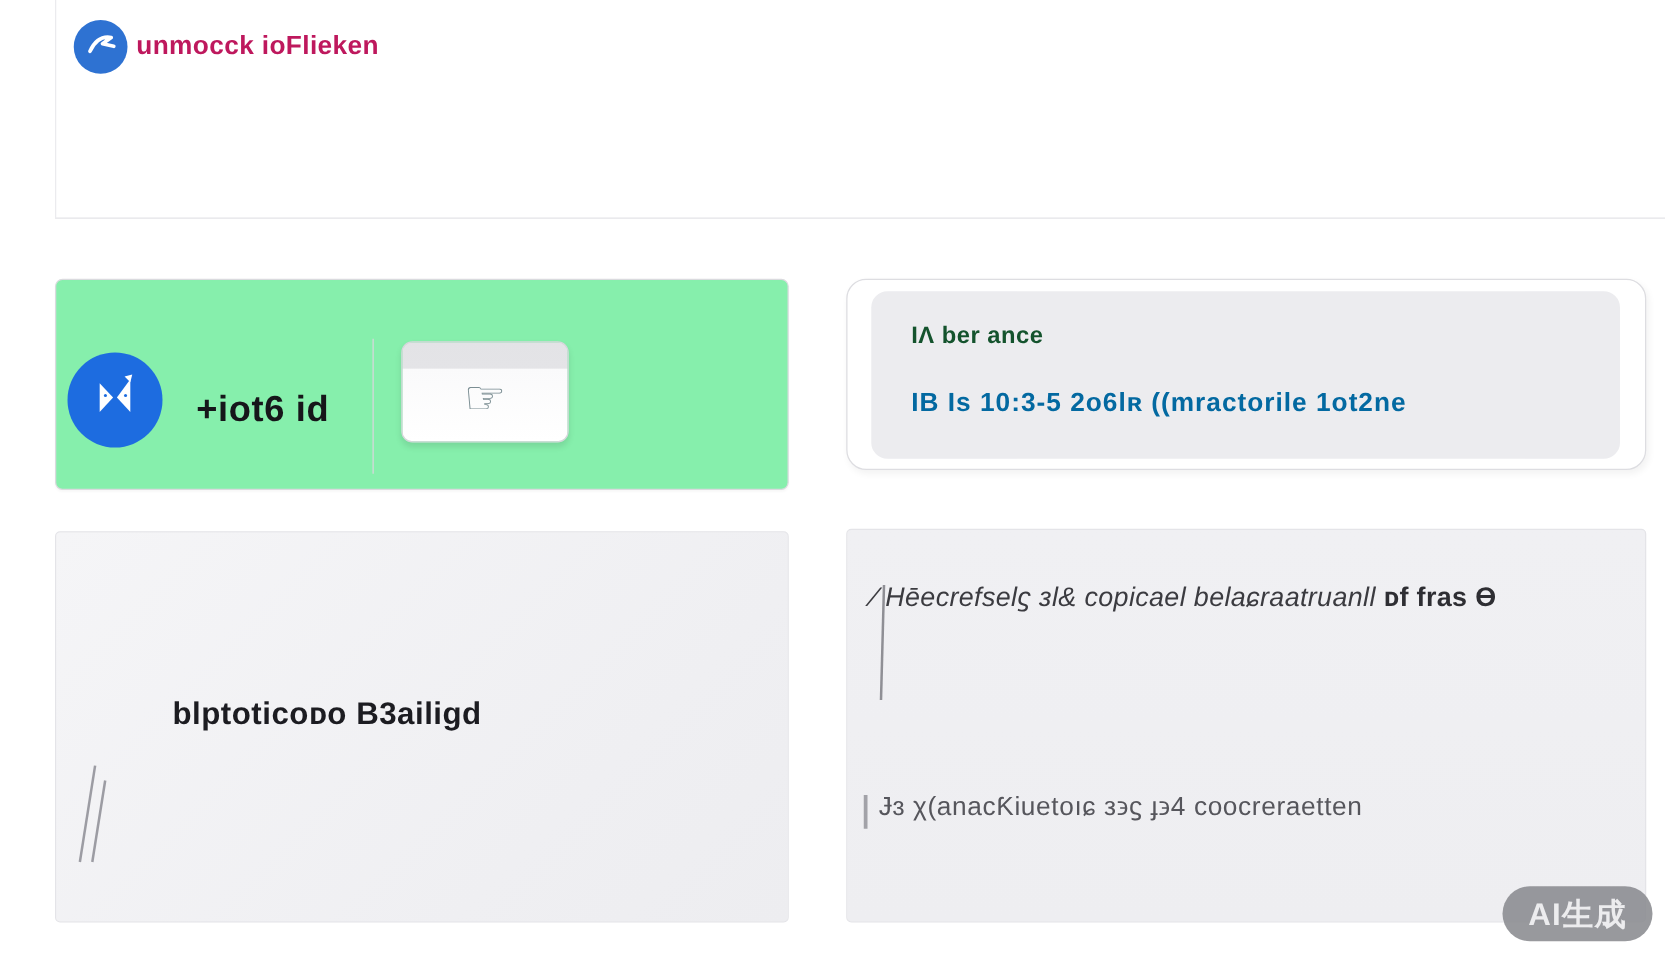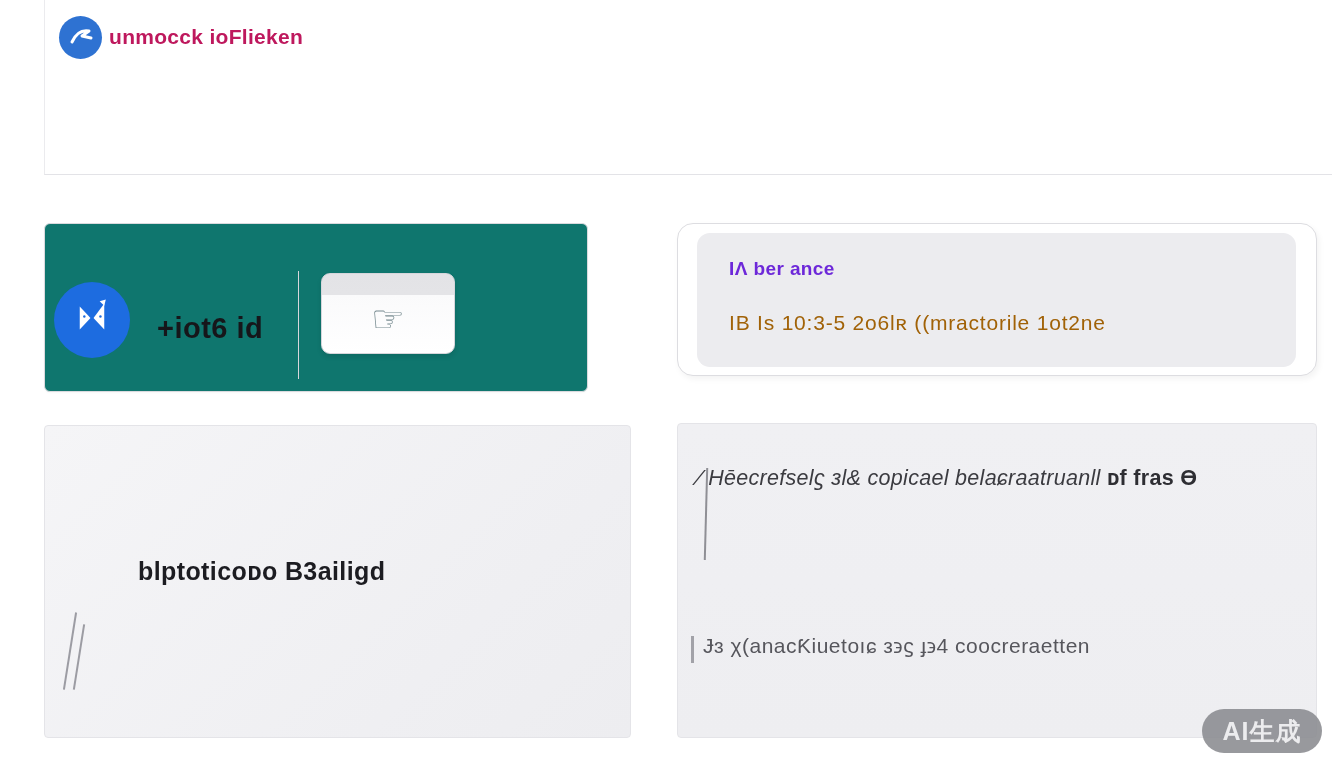--- a/index.html
+++ b/index.html
@@ -30,22 +30,22 @@
     position: absolute; left: 14px; top: 116px; width: 1160px;
     font-size: 22px; font-weight: 400; color: #48484d; letter-spacing: 0.4px;
     white-space: nowrap;
   }
 
   
   .card { position: absolute; }
 
   
   .card-identity {
-    left: 44px; top: 223px; width: 544px; height: 169px;
-    background: #0f766e; border: 1px solid #dadade; border-radius: 6px;
+    left: 44px; top: 223px; width: 587px; height: 169px;
+    background: #86efac; border: 1px solid #dadade; border-radius: 6px;
     box-shadow: 0 1px 2px rgba(0,0,0,0.03);
     padding-left: 36px;
   }
   .identity-circle {
     position: absolute; left: 9px; top: 58px; width: 76px; height: 76px;
     border-radius: 50%; background: #1d6ce0;
     display: flex; align-items: center; justify-content: center;
   }
   .identity-label {
     position: absolute; left: 112px; top: 88px;
@@ -69,25 +69,25 @@
     left: 677px; top: 223px; width: 640px; height: 153px;
     background: #ffffff; border: 1px solid #dddde1; border-radius: 16px;
     box-shadow: 2px 3px 6px rgba(0,0,0,0.05);
   }
   .notice-panel {
     position: absolute; left: 19px; top: 9px; width: 599px; height: 134px;
     background: #ececef; border-radius: 13px;
   }
   .notice-title {
     position: absolute; left: 32px; top: 25px;
-    font-size: 19px; font-weight: 700; color: #6d28d9; letter-spacing: 0.4px;
+    font-size: 19px; font-weight: 700; color: #14532d; letter-spacing: 0.4px;
   }
   .notice-body {
     position: absolute; left: 32px; top: 78px;
-    font-size: 21px; font-weight: 400; color: #a16207; letter-spacing: 0.8px;
+    font-size: 21px; font-weight: 700; color: #0369a1; letter-spacing: 0.8px;
   }
 
   
   .card-preview {
     left: 44px; top: 425px; width: 587px; height: 313px;
     background: linear-gradient(135deg, #f5f5f7 0%, #efeff2 70%, #ededf0 100%);
     border: 1px solid #e4e4e8; border-radius: 4px;
   }
   .preview-title {
     position: absolute; left: 93px; top: 85px;

